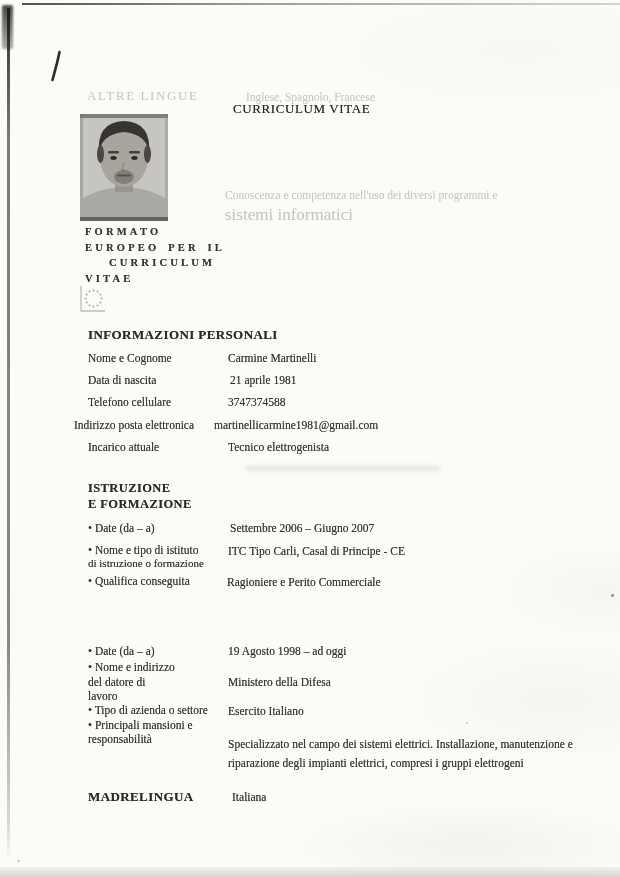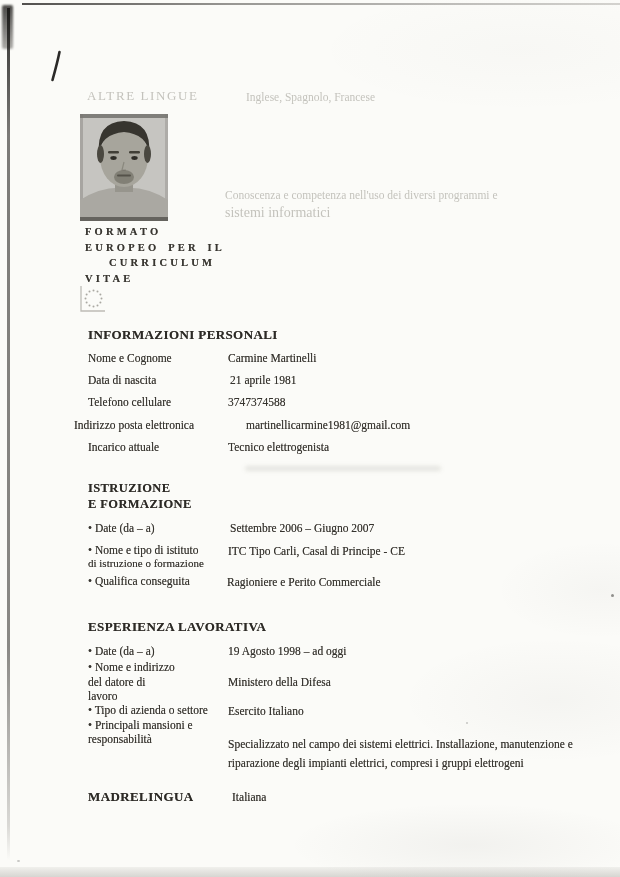--- a/index.html
+++ b/index.html
@@ -48,25 +48,26 @@
   <div class="speck" style="left:466px;top:722px;width:2px;height:2px;opacity:.5;"></div>
   <div class="speck" style="left:17px;bottom:15px;width:3px;height:2px;opacity:.5;"></div>
 
   <svg style="position:absolute;left:48px;top:50px;" width="16" height="34" viewBox="0 0 16 34">
     <path d="M11.5 2 Q9.5 12 4.5 30" fill="none" stroke="#2b2a28" stroke-width="2.6" stroke-linecap="round"></path>
   </svg>
 
   <div class="ghost b" style="left:87px;top:88px;font-size:13px;letter-spacing:1.6px;">ALTRE LINGUE</div>
   <div class="ghost" style="left:246px;top:91px;font-size:11.5px;">Inglese, Spagnolo, Francese</div>
   <div class="ghost" style="left:225px;top:189px;font-size:11.5px;">Conoscenza e competenza nell'uso dei diversi programmi e</div>
-  <div class="ghost" style="left:225px;top:205px;font-size:14px;">sistemi informatici</div>
+  <div class="ghost" style="left:225px;top:205px;font-size:17px;">sistemi informatici</div>
   <div class="smudge" style="left:85px;top:193px;width:76px;height:6px;"></div>
   <div class="smudge" style="left:85px;top:205px;width:54px;height:6px;"></div>
   <div class="smudge" style="left:245px;top:466px;width:196px;height:5px;"></div>
 
+  <div class="txt b" style="left:233px;top:101px;font-size:13px;letter-spacing:0.6px;color:#2a2824;">CURRICULUM VITAE</div>
 
   <svg style="position:absolute;left:80px;top:114px;filter:blur(0.4px);" width="88" height="107" viewBox="0 0 88 107">
     <rect x="0" y="0" width="88" height="107" fill="#c6c5c1"></rect>
     <rect x="0" y="0" width="88" height="4" fill="rgba(70,68,64,0.55)"></rect>
     <rect x="0" y="0" width="3" height="107" fill="rgba(120,117,112,0.4)"></rect>
     <rect x="85" y="0" width="3" height="107" fill="rgba(120,117,112,0.3)"></rect>
     <path d="M0 107 L0 86 Q22 72 44 74 Q66 72 88 86 L88 107 Z" fill="#aaa8a2"></path>
     <rect x="35" y="60" width="18" height="18" fill="#97958d"></rect>
     <ellipse cx="44" cy="43" rx="24" ry="30" fill="#a7a59c"></ellipse>
     <path d="M19 40 Q16 8 44 7 Q72 8 69 40 Q67 20 44 18 Q21 20 19 40 Z" fill="#37352f"></path>
@@ -109,36 +110,35 @@
 
   <div class="txt heading" style="left:88px;top:327px;">INFORMAZIONI PERSONALI</div>
 
   <div class="txt body-size" style="left:88px;top:352px;">Nome e Cognome</div>
   <div class="txt body-size" style="left:228px;top:352px;">Carmine Martinelli</div>
   <div class="txt body-size" style="left:88px;top:374px;">Data di nascita</div>
   <div class="txt body-size" style="left:230px;top:374px;">21 aprile 1981</div>
   <div class="txt body-size" style="left:88px;top:396px;">Telefono cellulare</div>
   <div class="txt body-size" style="left:228px;top:396px;">3747374588</div>
   <div class="txt body-size" style="left:74px;top:419px;">Indirizzo posta elettronica</div>
-  <div class="txt body-size" style="left:246px;top:419px;">martinellicarmine1981@gmail.com</div>
+  <div class="txt body-size" style="left:214px;top:419px;">martinellicarmine1981@gmail.com</div>
   <div class="txt body-size" style="left:88px;top:441px;">Incarico attuale</div>
   <div class="txt body-size" style="left:228px;top:441px;">Tecnico elettrogenista</div>
 
   <div class="txt heading" style="left:88px;top:481px;font-size:12.5px;">ISTRUZIONE</div>
   <div class="txt heading" style="left:88px;top:497px;font-size:12.5px;">E FORMAZIONE</div>
 
   <div class="txt body-size" style="left:88px;top:522px;">• Date (da – a)</div>
   <div class="txt body-size" style="left:230px;top:522px;">Settembre 2006 – Giugno 2007</div>
   <div class="txt body-size" style="left:88px;top:544px;">• Nome e tipo di istituto</div>
   <div class="txt" style="left:88px;top:557px;font-size:11px;">di istruzione o formazione</div>
   <div class="txt body-size" style="left:228px;top:545px;">ITC Tipo Carli, Casal di Principe - CE</div>
   <div class="txt body-size" style="left:88px;top:575px;">• Qualifica conseguita</div>
   <div class="txt body-size" style="left:227px;top:576px;">Ragioniere e Perito Commerciale</div>
 
-  <div class="txt heading" style="left:88px;top:619px;">ESPERIENZA LAVORATIVA</div>
 
   <div class="txt body-size" style="left:88px;top:645px;">• Date (da – a)</div>
   <div class="txt body-size" style="left:228px;top:645px;">19 Agosto 1998 – ad oggi</div>
   <div class="txt body-size" style="left:88px;top:661px;">• Nome e indirizzo</div>
   <div class="txt body-size" style="left:88px;top:676px;">del datore di</div>
   <div class="txt body-size" style="left:88px;top:690px;">lavoro</div>
   <div class="txt body-size" style="left:228px;top:676px;">Ministero della Difesa</div>
   <div class="txt body-size" style="left:88px;top:704px;">• Tipo di azienda o settore</div>
   <div class="txt body-size" style="left:228px;top:705px;">Esercito Italiano</div>
   <div class="txt body-size" style="left:88px;top:719px;">• Principali mansioni e</div>

